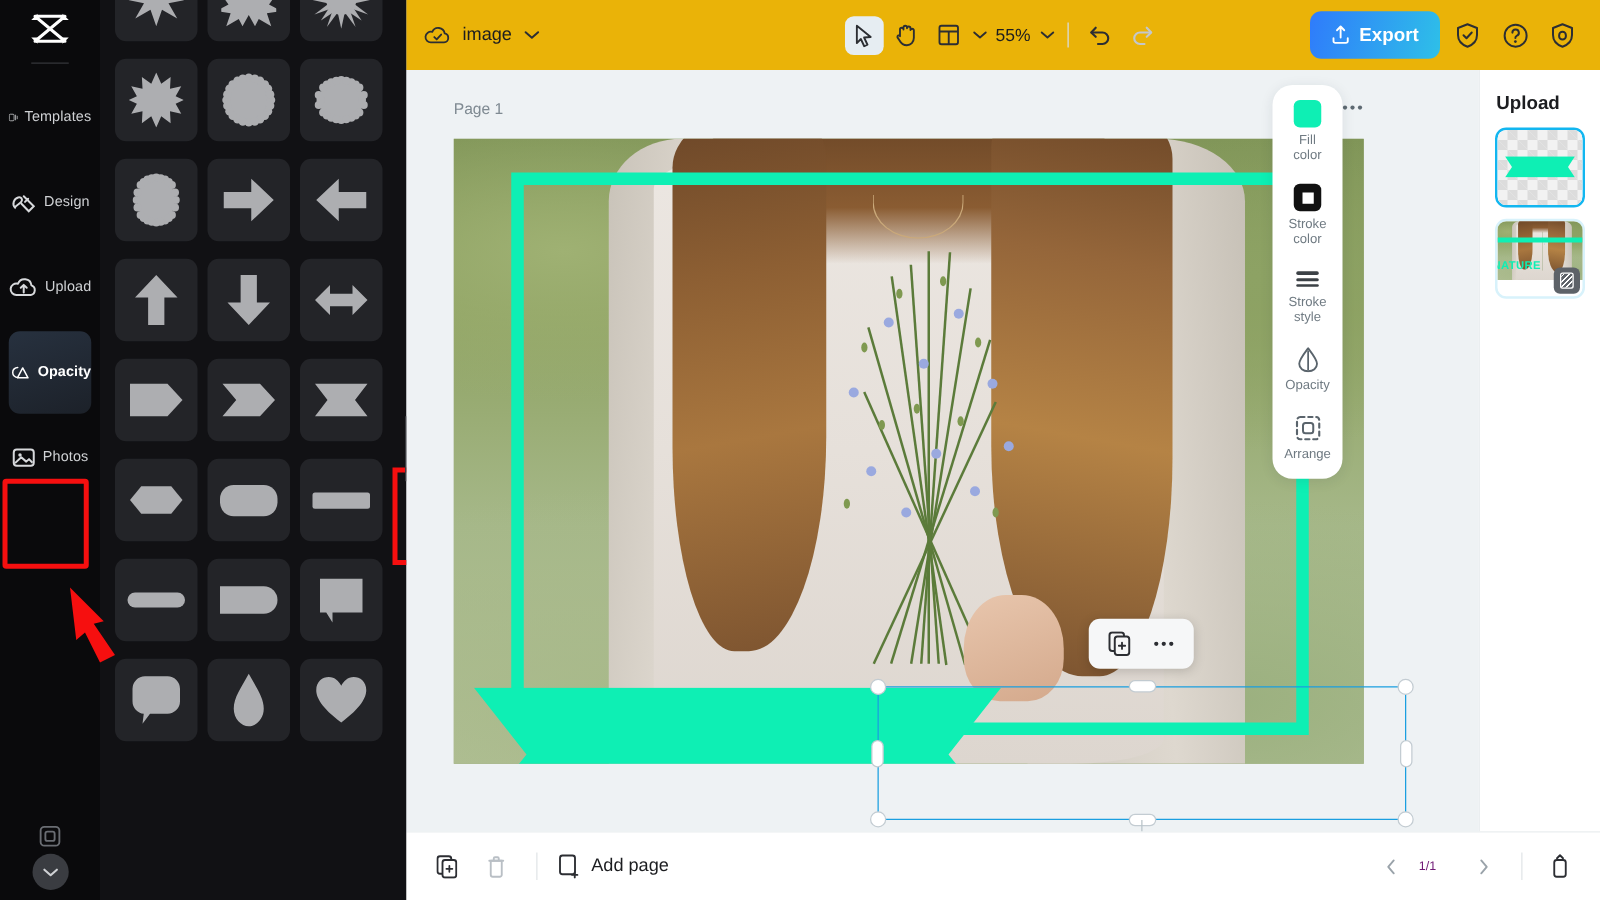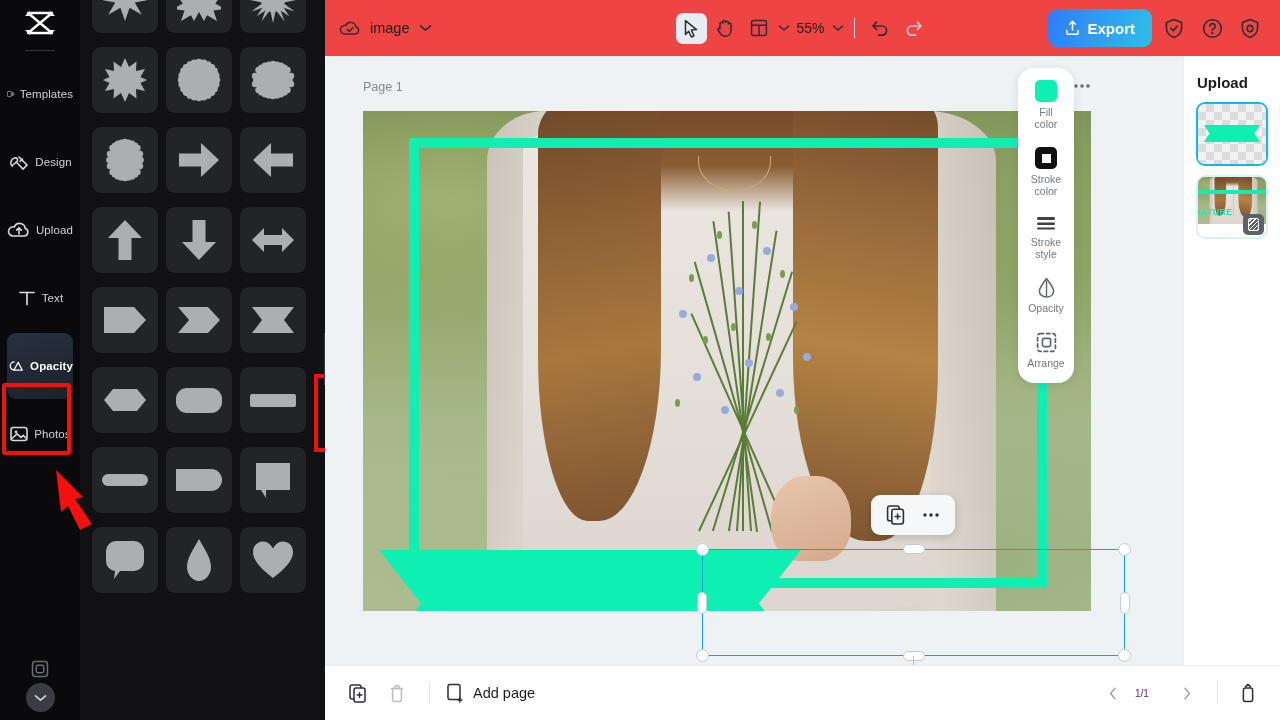--- a/index.html
+++ b/index.html
@@ -61,21 +61,21 @@
     position: absolute; right: -12px; top: 333px; width: 13px; height: 52px;
     background: #3c3d41; border-radius: 0 7px 7px 0; z-index: 26;
     display: flex; align-items: center; justify-content: center; cursor: pointer;
   }
 
   
   #main { flex: 1 1 auto; height: 720px; display: flex; flex-direction: column; background: #eef2f4; }
 
   
   #topbar {
-    height: 56px; background: #ef4444; display: flex; align-items: center;
+    height: 56px; background: #eab308; display: flex; align-items: center;
     padding: 0 14px; position: relative; flex: 0 0 56px;
   }
   .tb-left { display: flex; align-items: center; gap: 9px; }
   .doc-title { font-size: 14.5px; color: #1c1d20; }
   .tb-center {
     position: absolute; left: 50%; transform: translateX(-50%);
     display: flex; align-items: center; gap: 3px;
   }
   .tb-btn {
     width: 31px; height: 31px; border-radius: 7px; display: flex;
@@ -303,29 +303,20 @@
     </div>
 
     <div class="rail-item">
       <svg width="24" height="20" viewBox="0 0 24 20">
         <path d="M6.5 16 A4.6 4.6 0 1 1 7.4 7 A5.6 5.6 0 0 1 18.2 8.3 A4 4 0 0 1 17.6 16 Z" fill="none" stroke="#d7d9dc" stroke-width="1.6" stroke-linejoin="round"></path>
         <path d="M12 14 L12 8 M9.6 10.2 L12 7.9 L14.4 10.2" fill="none" stroke="#d7d9dc" stroke-width="1.6" stroke-linecap="round" stroke-linejoin="round"></path>
       </svg>
       <span class="lbl">Upload</span>
     </div>
 
-    <div class="rail-item">
-      <svg width="20" height="20" viewBox="0 0 20 20">
-        <g fill="none" stroke="#d7d9dc" stroke-width="1.7" stroke-linecap="round">
-          <line x1="3" y1="4.5" x2="17" y2="4.5"></line>
-          <line x1="10" y1="4.5" x2="10" y2="16.5"></line>
-        </g>
-      </svg>
-      <span class="lbl">Text</span>
-    </div>
 
     <div class="rail-item active">
       <svg width="24" height="20" viewBox="0 0 24 20">
         <path d="M9.5 4.6 A5.2 5.2 0 1 0 9.5 15.2" fill="none" stroke="#fff" stroke-width="1.6" stroke-linecap="round"></path>
         <path d="M14.8 5.2 L20.4 15.6 L9.2 15.6 Z" fill="none" stroke="#fff" stroke-width="1.6" stroke-linejoin="round"></path>
       </svg>
       <span class="lbl">Opacity</span>
     </div>
 
     <div class="rail-item">

